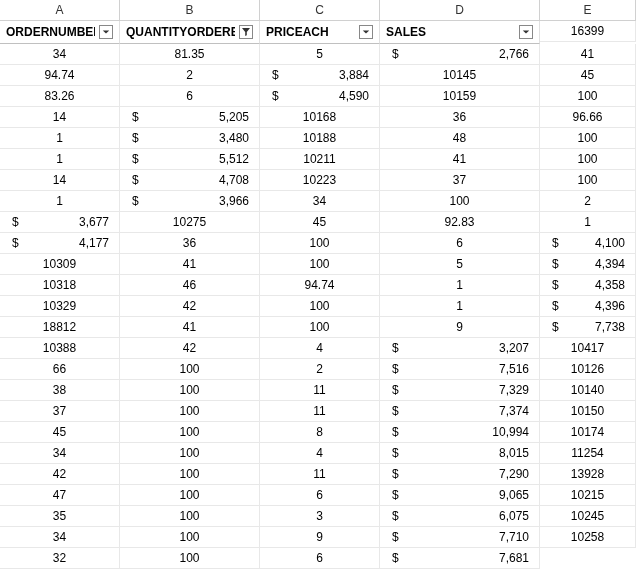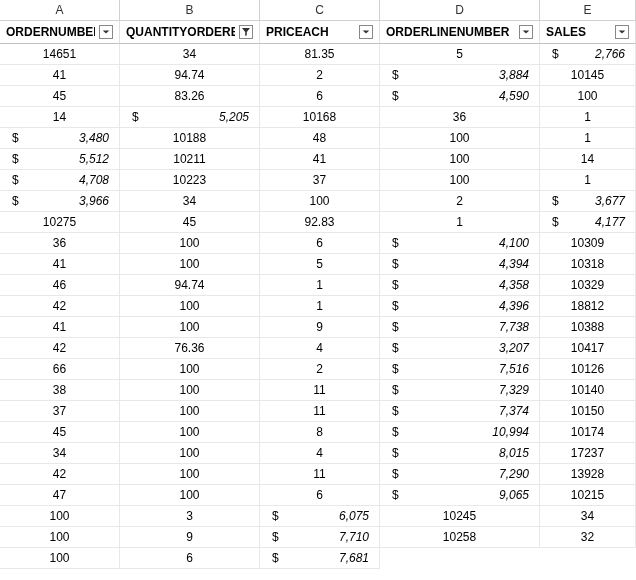--- a/index.html
+++ b/index.html
@@ -57,21 +57,21 @@
     text-align: center;
     height: 21px;
     line-height: 15px;
   }
   .cell.money {
     display: flex;
     justify-content: space-between;
     text-align: right;
   }
   .cell.money .cur { padding-left: 4px; }
-  .cell.money .val { padding-right: 2px; font-style: italic; }
+  .cell.money .val { padding-right: 2px; }
 </style>
 </head>
 <body>
 
 <div class="sheet" id="sheet">
     <div class="colhdr">A</div>
     <div class="colhdr">B</div>
     <div class="colhdr">C</div>
     <div class="colhdr">D</div>
     <div class="colhdr">E</div>
@@ -93,36 +93,28 @@
     </div>
     <div class="hdr">
       <span class="label">PRICEACH</span>
       <span class="filter-btn">
         <svg width="8" height="8" viewBox="0 0 10 10">
           <path d="M1 3 L5 7 L9 3 Z" fill="#333"></path>
         </svg>
       </span>
     </div>
     <div class="hdr">
-      <span class="label">ORDERLINENUMBER</span>
-      <span class="filter-btn">
-        <svg width="8" height="8" viewBox="0 0 10 10">
-          <path d="M1 3 L5 7 L9 3 Z" fill="#333"></path>
-        </svg>
-      </span>
-    </div>
-    <div class="hdr">
       <span class="label">SALES</span>
       <span class="filter-btn">
         <svg width="8" height="8" viewBox="0 0 10 10">
           <path d="M1 3 L5 7 L9 3 Z" fill="#333"></path>
         </svg>
       </span>
     </div>
-    <div class="cell">14651</div>
+    <div class="cell">16399</div>
     <div class="cell">34</div>
     <div class="cell">81.35</div>
     <div class="cell">5</div>
     <div class="cell money">
       <span class="cur">$</span>
       <span class="val">2,766</span>
     </div>
     <div class="cell">41</div>
     <div class="cell">94.74</div>
     <div class="cell">2</div>
@@ -131,28 +123,30 @@
       <span class="val">3,884</span>
     </div>
     <div class="cell">10145</div>
     <div class="cell">45</div>
     <div class="cell">83.26</div>
     <div class="cell">6</div>
     <div class="cell money">
       <span class="cur">$</span>
       <span class="val">4,590</span>
     </div>
+    <div class="cell">10159</div>
     <div class="cell">100</div>
     <div class="cell">14</div>
     <div class="cell money">
       <span class="cur">$</span>
       <span class="val">5,205</span>
     </div>
     <div class="cell">10168</div>
     <div class="cell">36</div>
+    <div class="cell">96.66</div>
     <div class="cell">1</div>
     <div class="cell money">
       <span class="cur">$</span>
       <span class="val">3,480</span>
     </div>
     <div class="cell">10188</div>
     <div class="cell">48</div>
     <div class="cell">100</div>
     <div class="cell">1</div>
     <div class="cell money">
@@ -224,21 +218,20 @@
     <div class="cell">18812</div>
     <div class="cell">41</div>
     <div class="cell">100</div>
     <div class="cell">9</div>
     <div class="cell money">
       <span class="cur">$</span>
       <span class="val">7,738</span>
     </div>
     <div class="cell">10388</div>
     <div class="cell">42</div>
-    <div class="cell">76.36</div>
     <div class="cell">4</div>
     <div class="cell money">
       <span class="cur">$</span>
       <span class="val">3,207</span>
     </div>
     <div class="cell">10417</div>
     <div class="cell">66</div>
     <div class="cell">100</div>
     <div class="cell">2</div>
     <div class="cell money">
@@ -270,37 +263,38 @@
       <span class="val">10,994</span>
     </div>
     <div class="cell">10174</div>
     <div class="cell">34</div>
     <div class="cell">100</div>
     <div class="cell">4</div>
     <div class="cell money">
       <span class="cur">$</span>
       <span class="val">8,015</span>
     </div>
-    <div class="cell">17237</div>
+    <div class="cell">11254</div>
     <div class="cell">42</div>
     <div class="cell">100</div>
     <div class="cell">11</div>
     <div class="cell money">
       <span class="cur">$</span>
       <span class="val">7,290</span>
     </div>
     <div class="cell">13928</div>
     <div class="cell">47</div>
     <div class="cell">100</div>
     <div class="cell">6</div>
     <div class="cell money">
       <span class="cur">$</span>
       <span class="val">9,065</span>
     </div>
     <div class="cell">10215</div>
+    <div class="cell">35</div>
     <div class="cell">100</div>
     <div class="cell">3</div>
     <div class="cell money">
       <span class="cur">$</span>
       <span class="val">6,075</span>
     </div>
     <div class="cell">10245</div>
     <div class="cell">34</div>
     <div class="cell">100</div>
     <div class="cell">9</div>

